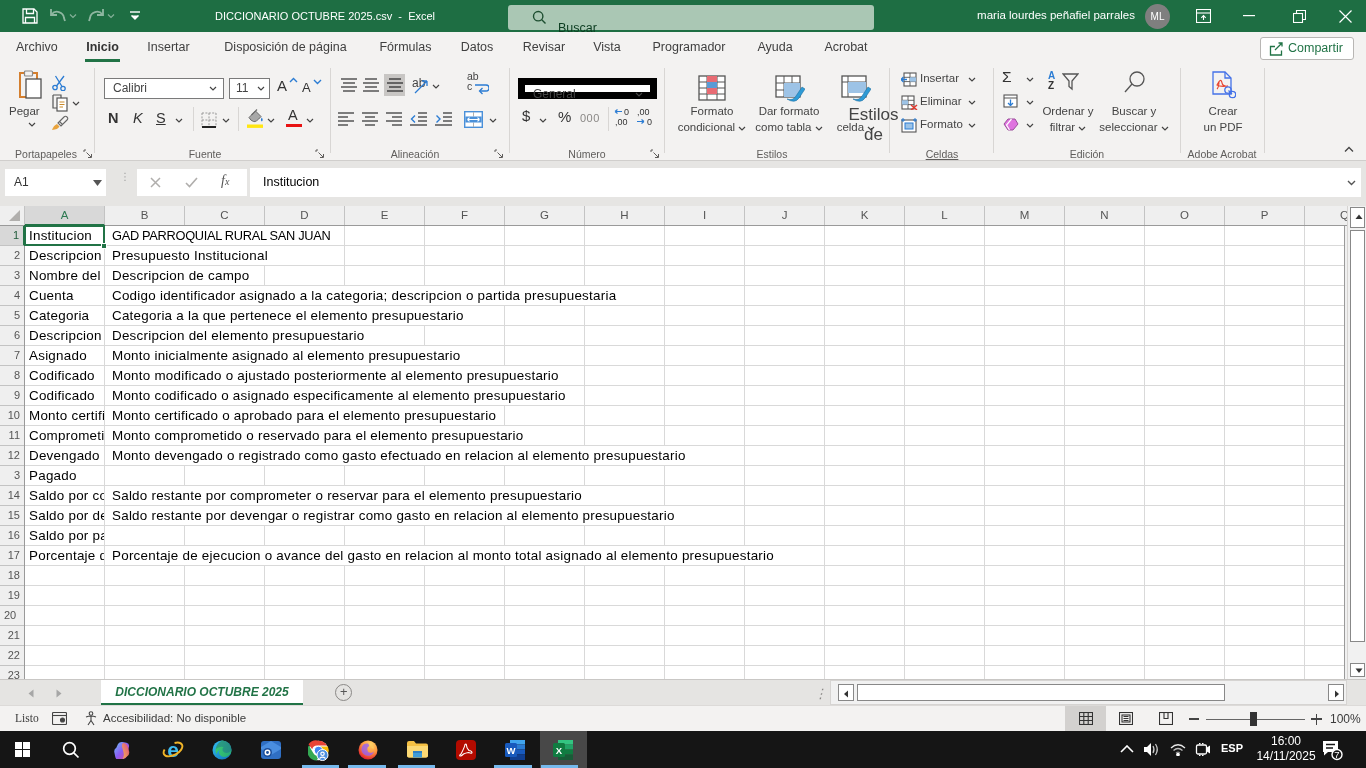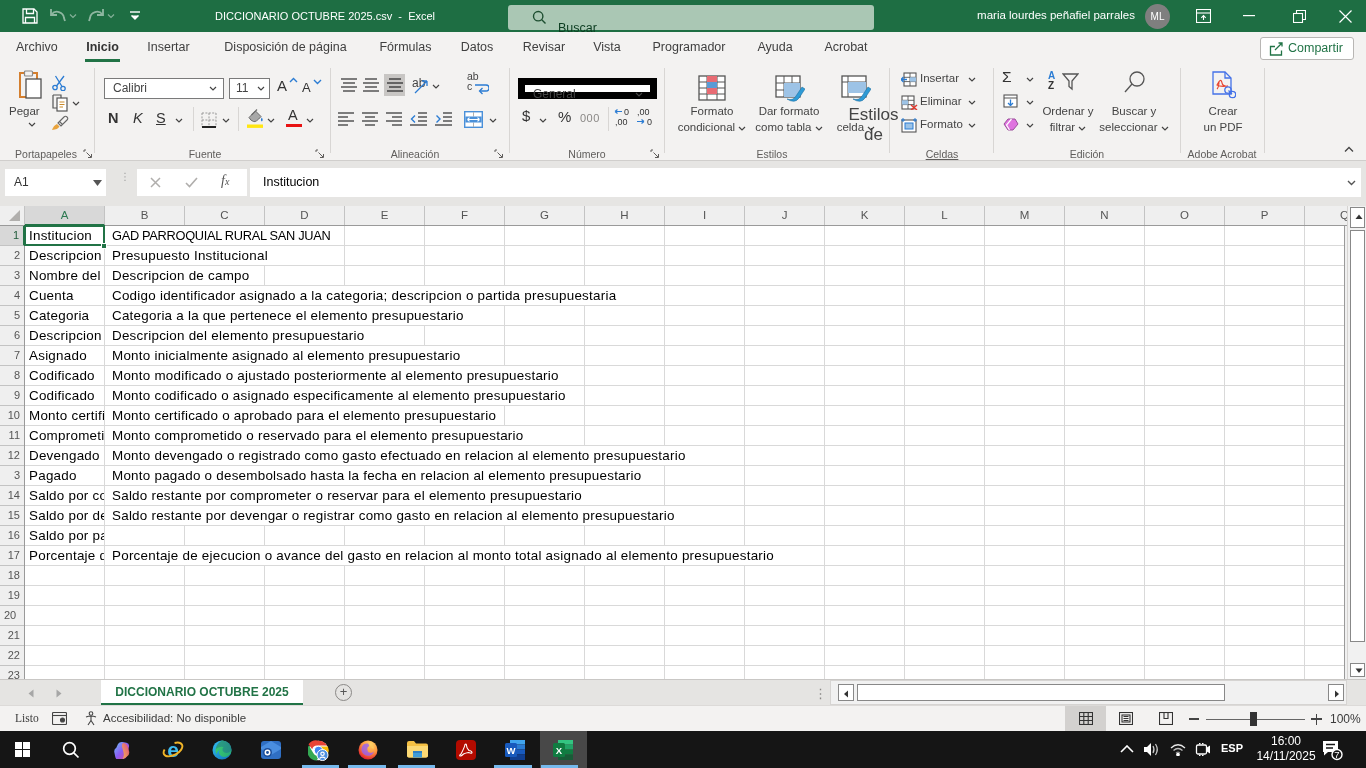--- a/index.html
+++ b/index.html
@@ -43,21 +43,21 @@
 #colhA { background:#d8d8d8; border-bottom:2px solid #217346; height:20px; color:#2e7a52; }
 #rowh1 { background:#d8d8d8; border-right:2px solid #217346; width:25px; color:#1f5a39; }
 #cells { position:absolute; left:25px; top:20px; width:1322px; height:453px;
   background-image:repeating-linear-gradient(to bottom, #fff 0px, #fff 19px, #d9d9d9 19px, #d9d9d9 20px); }
 .vline { position:absolute; top:0; width:1px; height:453px; background:#d9d9d9; }
 .cell { position:absolute; height:19px; line-height:19px; font-size:13.4px; letter-spacing:0.25px; color:#000; white-space:nowrap; background:#fff; }
 .ca { left:1px; width:78px; overflow:hidden; padding-left:3px; }
 .cb { left:80px; padding-left:7px; padding-right:3px; }
 
 
-#sheetstrip { position:absolute; left:0; top:679px; width:1366px; height:26px; background:#e5e4e2; border-top:1px solid #c9c7c5; }
+#sheetstrip { position:absolute; left:0; top:679px; width:1366px; height:26px; background:#e5e4e2; border-top:1px solid #c9c7c5;font-style:italic; }
 #stab { position:absolute; left:101px; top:0; width:202px; height:26px; background:#fff; color:#217346; font-weight:bold; font-size:12px; text-align:center; line-height:24px; border-bottom:3px solid #217346; }
 
 #statusbar { position:absolute; left:0; top:705px; width:1366px; height:26px; background:#f3f2f1; border-top:1px solid #dcdad8; font-size:11.5px; color:#3b3b3b; }
 
 #taskbar { position:absolute; left:0; top:731px; width:1366px; height:37px; background:#151515; }
 .runline { position:absolute; top:34px; height:3px; background:#76b9ed; }
 </style>
 </head>
 <body>
 <div id="app">
@@ -563,21 +563,20 @@
       <div class="cell cb" style="top:140px;">Monto modificado o ajustado posteriormente al elemento presupuestario</div>
       <div class="cell ca" style="top:160px;">Codificado</div>
       <div class="cell cb" style="top:160px;">Monto codificado o asignado especificamente al elemento presupuestario</div>
       <div class="cell ca" style="top:180px;">Monto certific</div>
       <div class="cell cb" style="top:180px;">Monto certificado o aprobado para el elemento presupuestario</div>
       <div class="cell ca" style="top:200px;">Comprometid</div>
       <div class="cell cb" style="top:200px;">Monto comprometido o reservado para el elemento presupuestario</div>
       <div class="cell ca" style="top:220px;">Devengado</div>
       <div class="cell cb" style="top:220px;">Monto devengado o registrado como gasto efectuado en relacion al elemento presupuestario</div>
       <div class="cell ca" style="top:240px;">Pagado</div>
-      <div class="cell cb" style="top:240px;">Monto pagado o desembolsado hasta la fecha en relacion al elemento presupuestario</div>
       <div class="cell ca" style="top:260px;">Saldo por con</div>
       <div class="cell cb" style="top:260px;">Saldo restante por comprometer o reservar para el elemento presupuestario</div>
       <div class="cell ca" style="top:280px;">Saldo por dev</div>
       <div class="cell cb" style="top:280px;">Saldo restante por devengar o registrar como gasto en relacion al elemento presupuestario</div>
       <div class="cell ca" style="top:300px;">Saldo por pag</div>
       <div class="cell ca" style="top:320px;">Porcentaje de</div>
       <div class="cell cb" style="top:320px;">Porcentaje de ejecucion o avance del gasto en relacion al monto total asignado al elemento presupuestario</div>
       <div style="position:absolute; left:-1px; top:-1px; width:81px; height:21px; border:2px solid #217346; z-index:3;"></div>
       <div style="position:absolute; left:76px; top:17px; width:6px; height:6px; background:#217346; border:1px solid #fff; z-index:4;"></div>
     </div>

